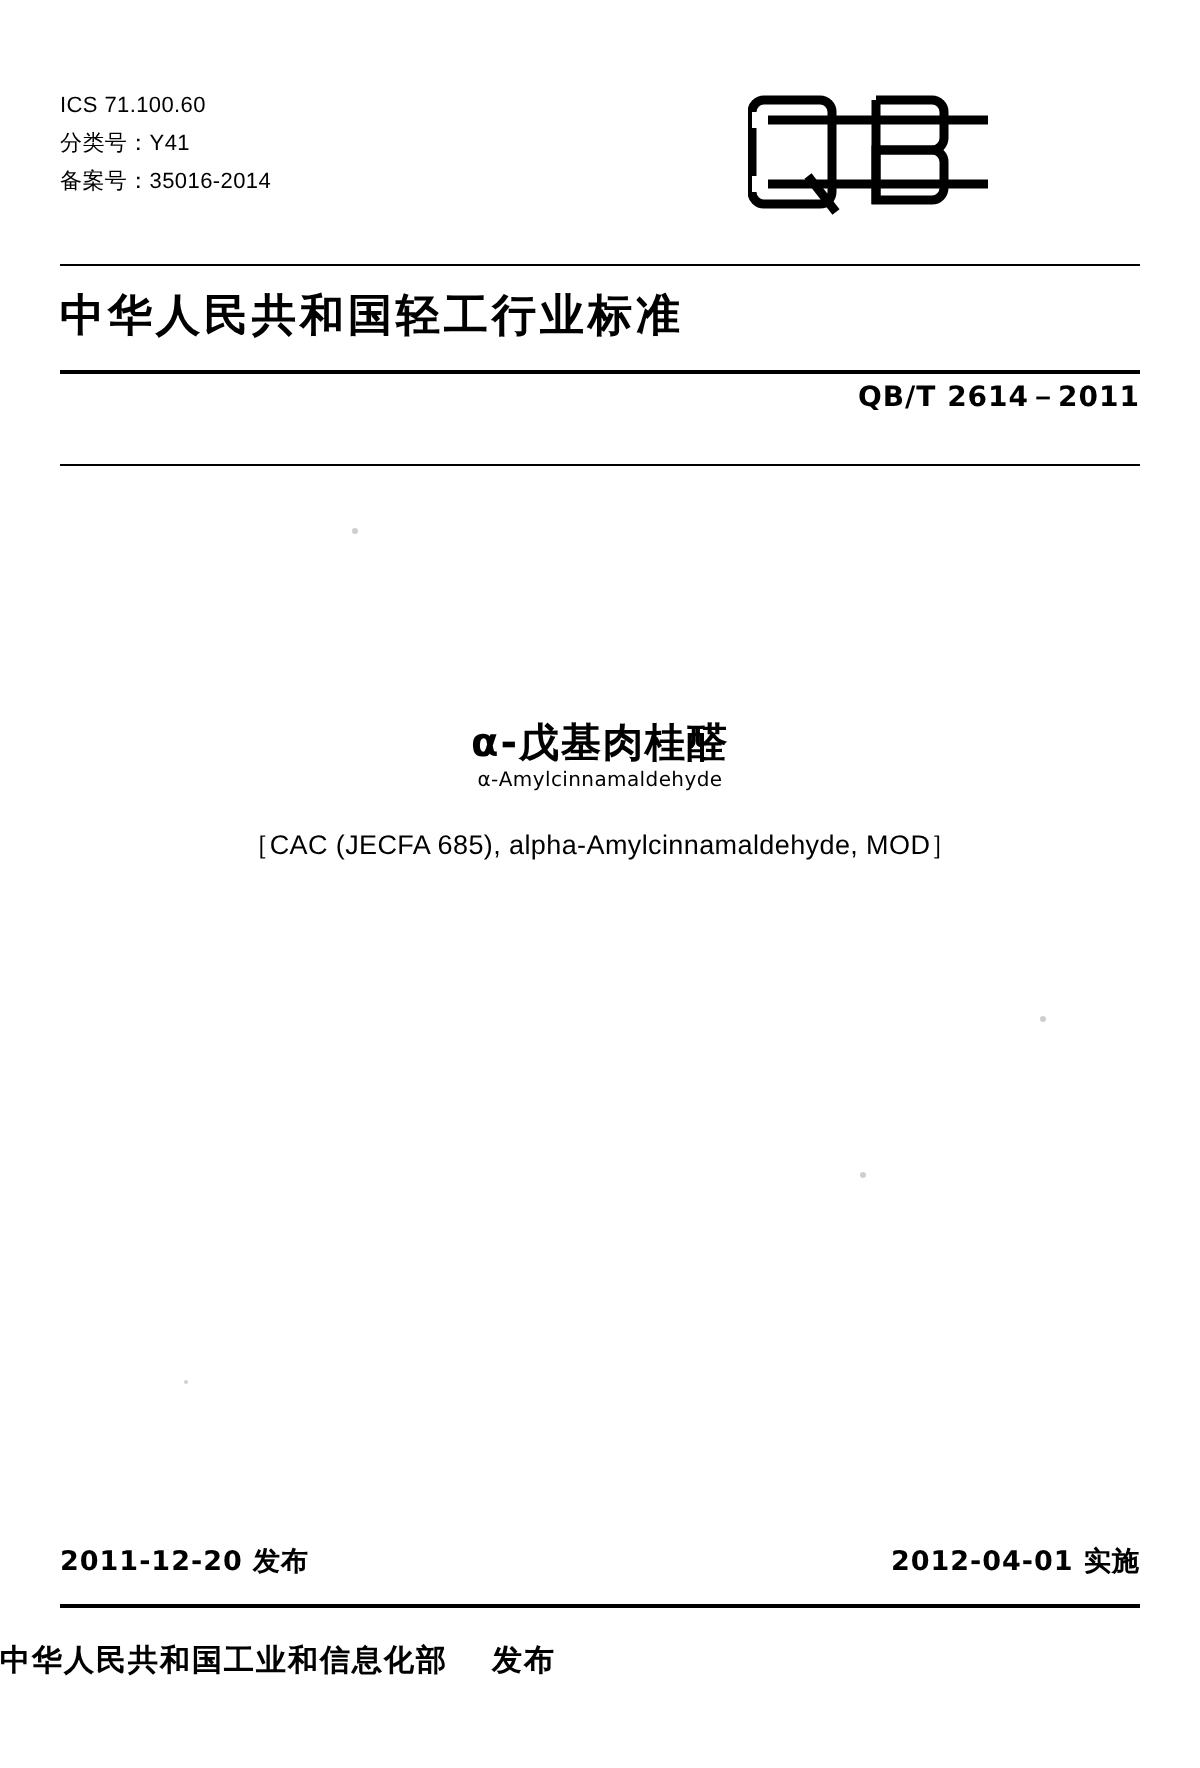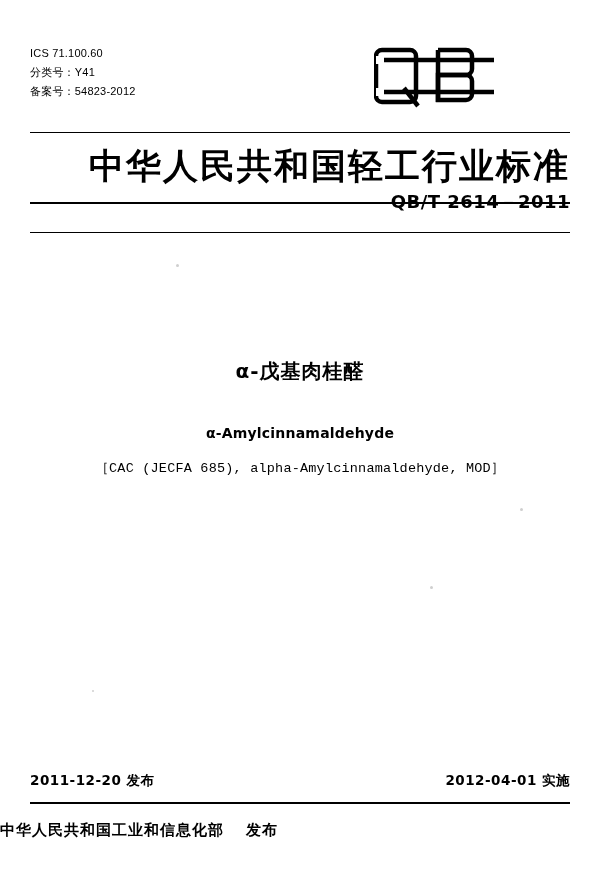--- a/index.html
+++ b/index.html
@@ -66,37 +66,37 @@
     height: 1px;
     background: #000;
     width: 100%;
   }
   .rule.thick {
     height: 2px;
   }
   .main-title {
     font-family: "DejaVu Sans", sans-serif;
     font-weight: bold;
-    font-size: 35px;
+    font-size: 22px;
     letter-spacing: 2px;
-    text-align: right;
+    text-align: left;
     padding: 10px 0 12px 0;
     white-space: nowrap;
   }
 
   
   .std-block {
     position: absolute;
     top: 190px;
     right: 30px;
     text-align: right;
     font-family: "DejaVu Sans", sans-serif;
   }
   .std-no {
-    font-size: 18px;
+    font-size: 14px;
     font-weight: bold;
     letter-spacing: 0.5px;
     margin-bottom: 6px;
   }
   .std-replaces {
     font-size: 11.5px;
     font-weight: bold;
     letter-spacing: 0.2px;
     white-space: nowrap;
   }
@@ -116,31 +116,30 @@
     top: 358px;
     left: 0;
     right: 0;
     text-align: center;
   }
   .subject-cn {
     font-family: "DejaVu Sans", sans-serif;
     font-weight: bold;
     font-size: 20px;
     letter-spacing: 1px;
-    margin-bottom: 40px;
   }
   .subject-en {
     font-family: "DejaVu Sans", sans-serif;
-    font-weight: bold;
-    font-size: 14px;
+    font-weight: normal;
+    font-size: 10px;
     letter-spacing: 0.2px;
     margin-bottom: 18px;
   }
   .subject-ref {
-    font-family: Liberation Mono, monospace;
+    font-family: Liberation Sans, sans-serif;
     font-size: 13.5px;
     letter-spacing: 0.2px;
   }
 
   
   .dates {
     position: absolute;
     bottom: 94px;
     left: 30px;
     right: 30px;
@@ -191,21 +190,21 @@
 
   <div class="speckle" style="left:176px;top:264px;width:3px;height:3px;"></div>
   <div class="speckle" style="left:520px;top:508px;width:3px;height:3px;"></div>
   <div class="speckle" style="left:430px;top:586px;width:3px;height:3px;"></div>
   <div class="speckle" style="left:92px;top:690px;width:2px;height:2px;"></div>
 
   <div class="header-row">
     <div class="ics-block">
       <div>ICS 71.100.60</div>
       <div>分类号：Y41</div>
-      <div>备案号：54823-2012</div>
+      <div>备案号：35016-2014</div>
     </div>
 
     <div class="qb-logo">
       <svg width="120" height="84" viewBox="0 0 120 84" xmlns="http://www.w3.org/2000/svg">
         <g fill="none" stroke="#000" stroke-width="4.5">
 
           <path d="M8 14 h28 a6 6 0 0 1 6 6 v40 a6 6 0 0 1 -6 6 h-28 a6 6 0 0 1 -6 -6 v-40 a6 6 0 0 1 6 -6 z"></path>
           <path d="M30 52 l14 18"></path>
 
           <path d="M64 14 h28 a6 6 0 0 1 6 6 v13 a6 6 0 0 1 -6 6 h-28"></path>

